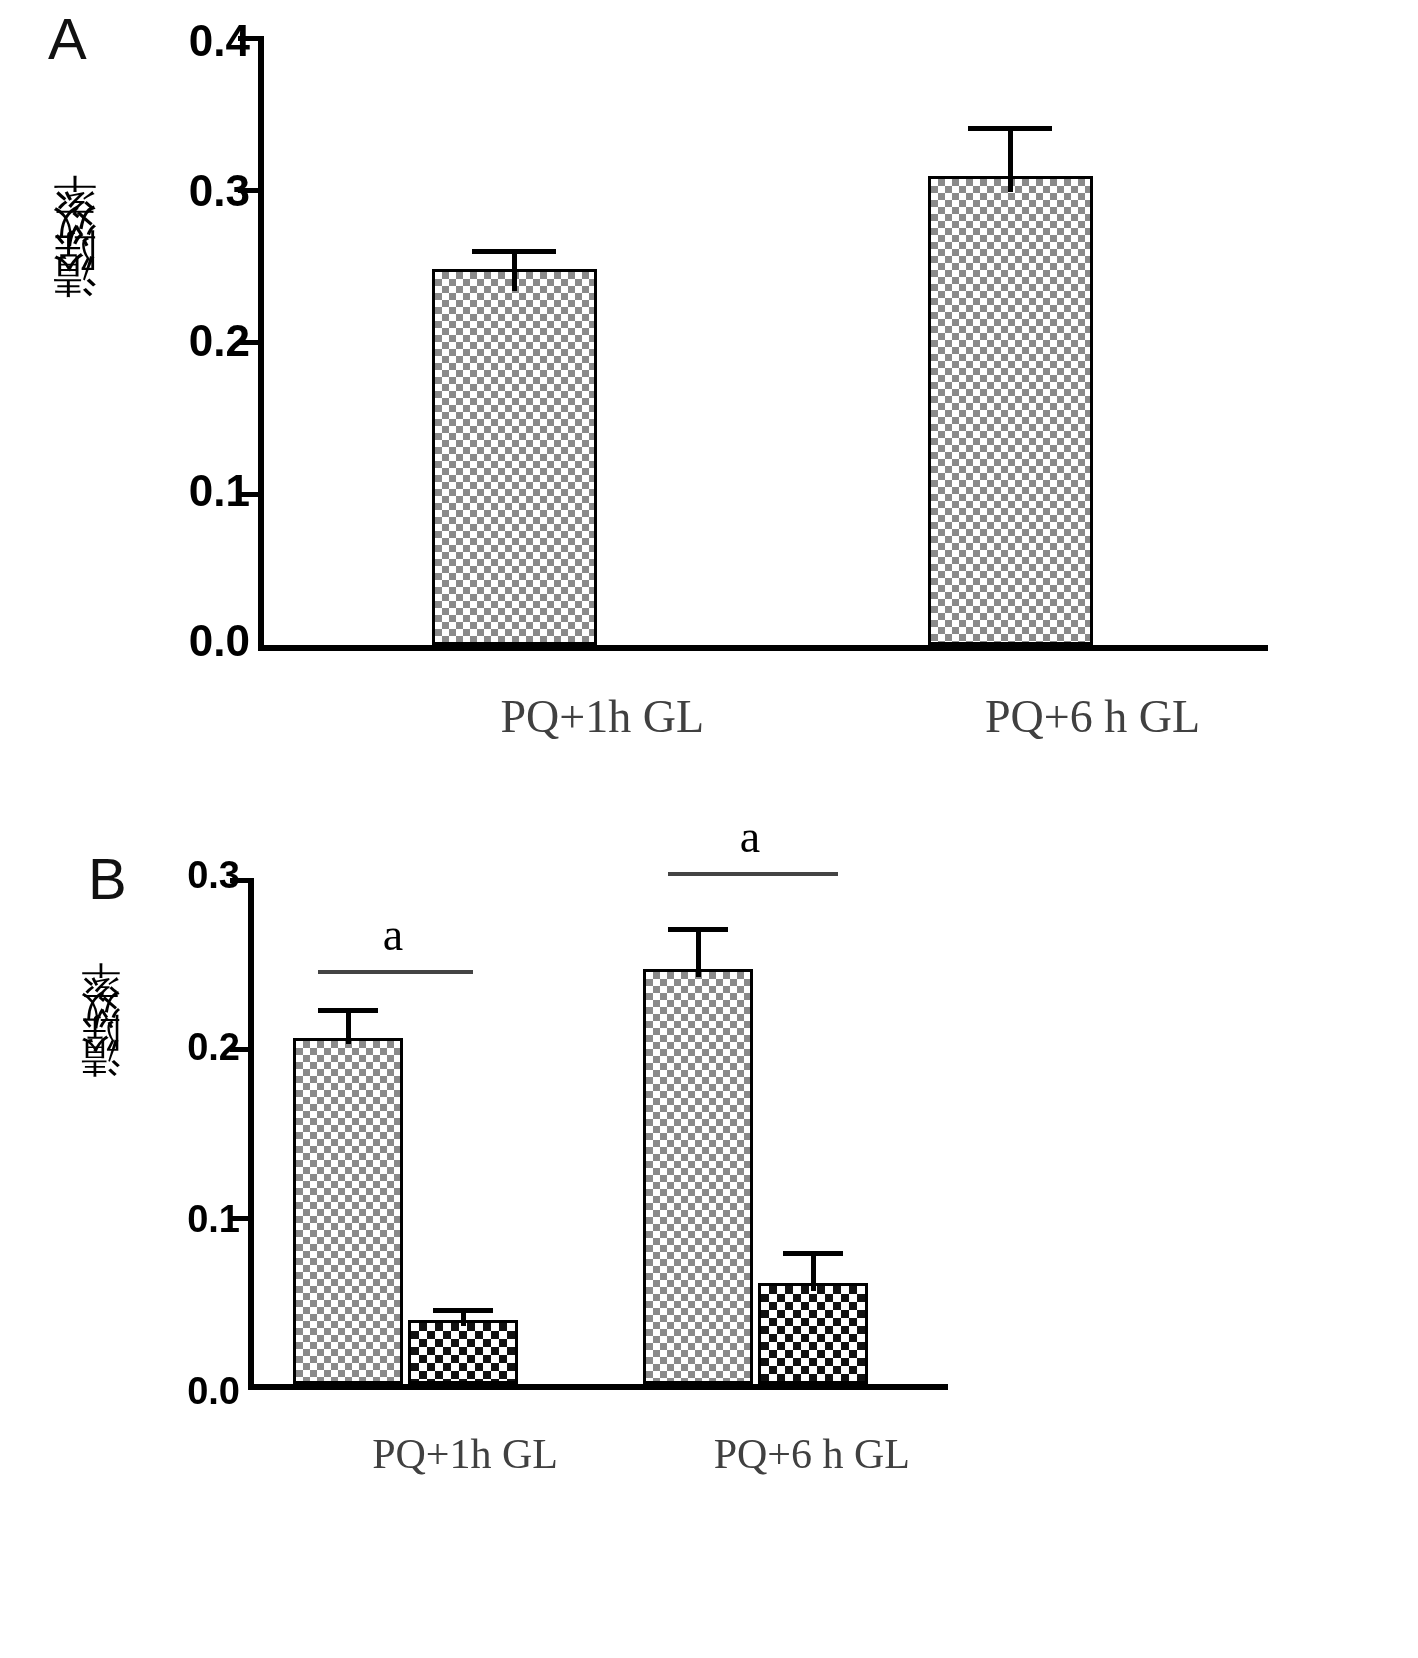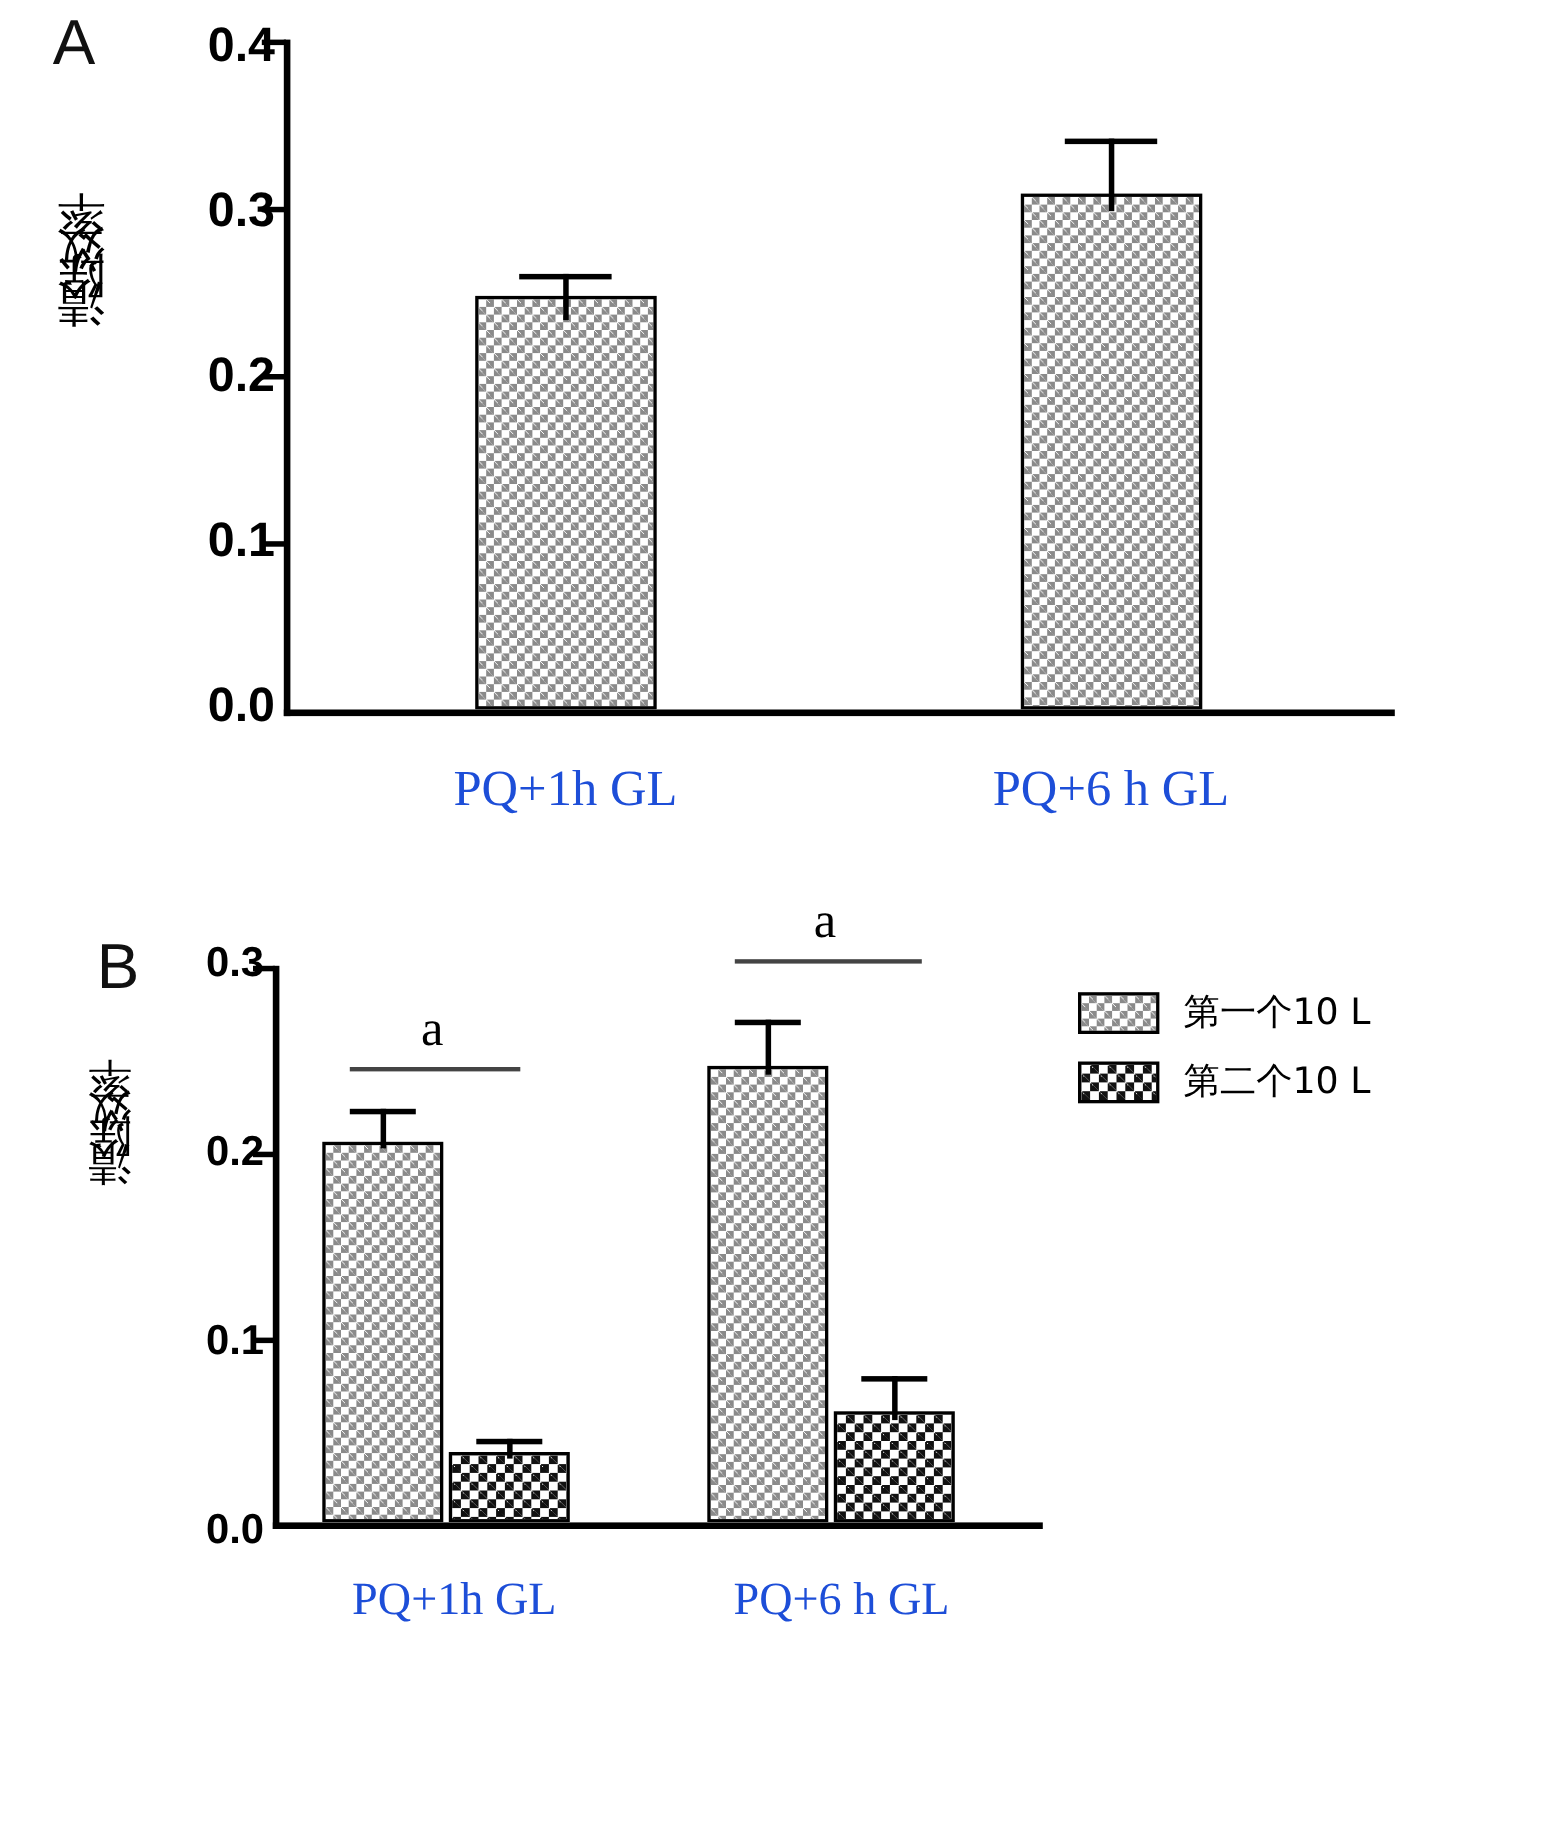--- a/index.html
+++ b/index.html
@@ -116,23 +116,23 @@
     position: absolute;
     left: 0;
     top: 0;
     height: 5px;
     width: 100%;
     background: #000;
   }
 
   .cat-label {
     position: absolute;
-    text-align: center;
+    text-align: right;
     font-family: "Liberation Serif", serif;
-    color: #1d4ed8;
+    color: #404040;
     white-space: nowrap;
   }
 
   .sig-bar {
     position: absolute;
     height: 4px;
     background: #444;
   }
   .sig-letter {
     position: absolute;
@@ -249,25 +249,15 @@
 
     <div class="sig-bar" style="left:318px; top:140px; width:155px;"></div>
     <div class="sig-letter" style="left:333px; top:78px; width:120px; font-size:46px;">a</div>
 
     <div class="sig-bar" style="left:668px; top:42px; width:170px;"></div>
     <div class="sig-letter" style="left:690px; top:-20px; width:120px; font-size:46px;">a</div>
 
     <div class="cat-label" style="left:268px; top:600px; width:290px; font-size:42px;">PQ+1h  GL</div>
     <div class="cat-label" style="left:620px; top:600px; width:290px; font-size:42px;">PQ+6 h  GL</div>
 
-    <div class="legend" style="left:980px; top:68px;">
-      <div class="legend-row">
-        <div class="legend-swatch fill-light"></div>
-        <div class="legend-text">第一个10 L</div>
-      </div>
-      <div class="legend-row">
-        <div class="legend-swatch fill-dark"></div>
-        <div class="legend-text">第二个10 L</div>
-      </div>
-    </div>
 
   </div>
 </div>
 
 </body></html>

